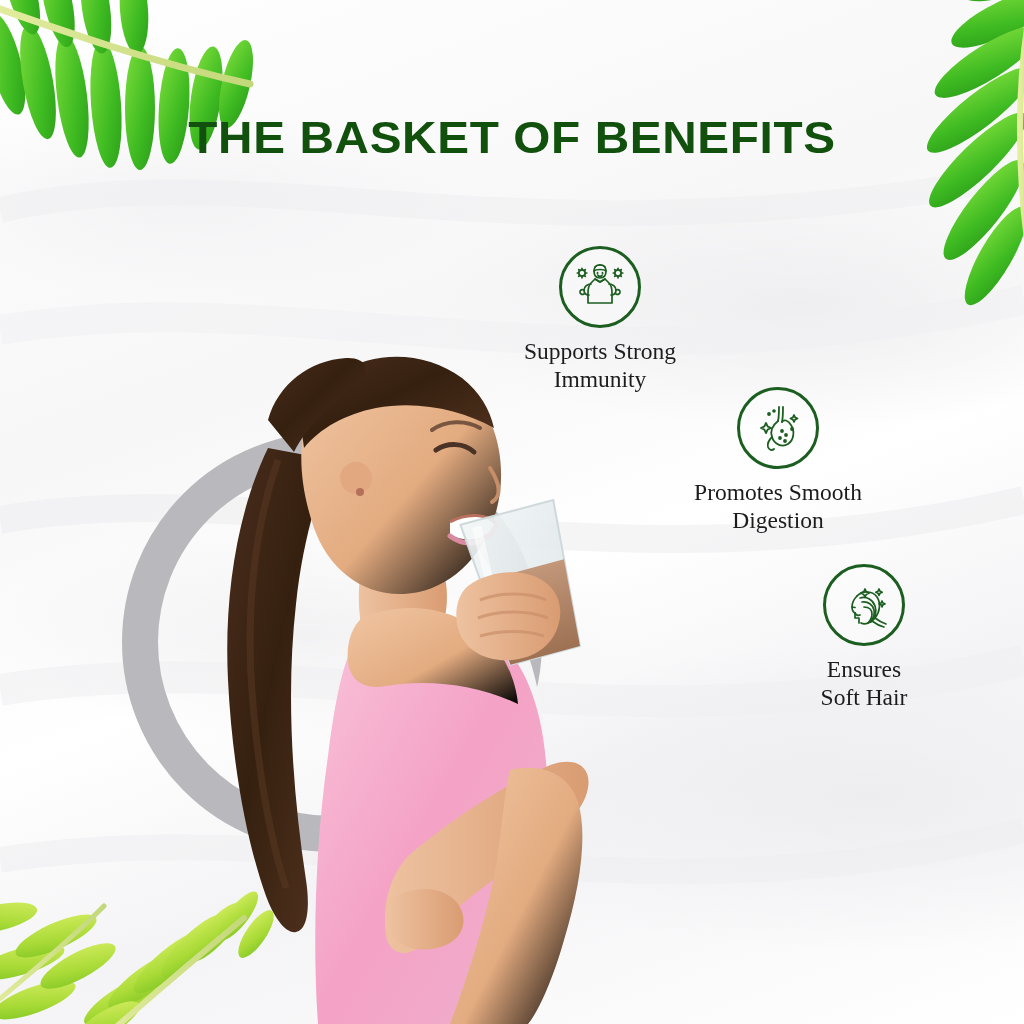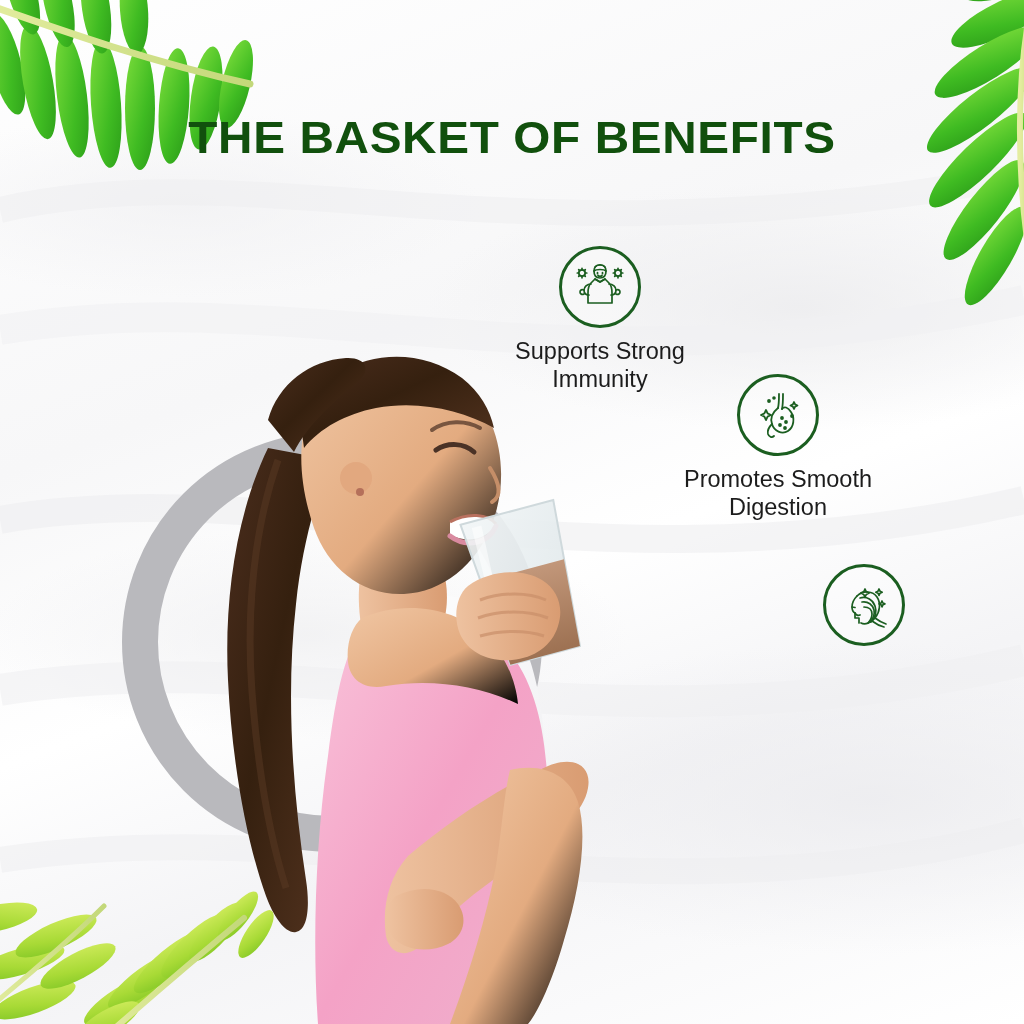--- a/index.html
+++ b/index.html
@@ -48,25 +48,25 @@
   .benefit{position:absolute;text-align:center;}
   .bi-circle{
     width:82px;height:82px;border-radius:50%;
     border:3px solid #1b5e20;box-sizing:border-box;
     margin:0 auto;display:flex;align-items:center;justify-content:center;
     background:rgba(255,255,255,.35);
   }
   .bi-label{
     margin-top:9px;
     font-size:23.5px;line-height:1.21;color:#1c1c1c;
-    font-family:Liberation Sans, sans-serif;
+    font-family:Liberation Serif, serif;
     font-weight:400;white-space:pre-line;
   }
   #b1{left:420px;top:246px;width:360px;}
-  #b2{left:598px;top:374px;width:360px;}
+  #b2{left:598px;top:387px;width:360px;}
   #b3{left:724px;top:564px;width:280px;}
   #b4{left:697px;top:757px;width:320px;}
 </style>
 </head>
 <body>
 
 <div class="canvas">
 
   <div class="bg-texture"></div>
   <svg class="bg-waves" viewBox="0 0 1024 1024" preserveAspectRatio="none">
@@ -311,16 +311,18 @@
         <path d="M27,26 C33,25 38,29 39,34 C40,39 38,43 35,46"></path>
         <path d="M29,31 C34,31 37,34 37,38 C37,42 35,45 33,47"></path>
         <path d="M40,42 C44,45 48,47 51,48"></path>
         <path d="M37,45 C41,48 45,50 49,51"></path>
 
         <path d="M30,13 l1.3,2.8 l2.8,1.3 l-2.8,1.3 l-1.3,2.8 l-1.3,-2.8 l-2.8,-1.3 l2.8,-1.3 Z"></path>
         <path d="M44,13 l1,2.2 l2.2,1 l-2.2,1 l-1,2.2 l-1,-2.2 l-2.2,-1 l2.2,-1 Z"></path>
         <path d="M47,25 l0.9,2 l2,0.9 l-2,0.9 l-0.9,2 l-0.9,-2 l-2,-0.9 l2,-0.9 Z"></path>
       </svg>
     </div>
+    <div class="bi-label">Ensures
+Soft Hair</div>
   </div>
 
 
 </div>
 
 </body></html>

